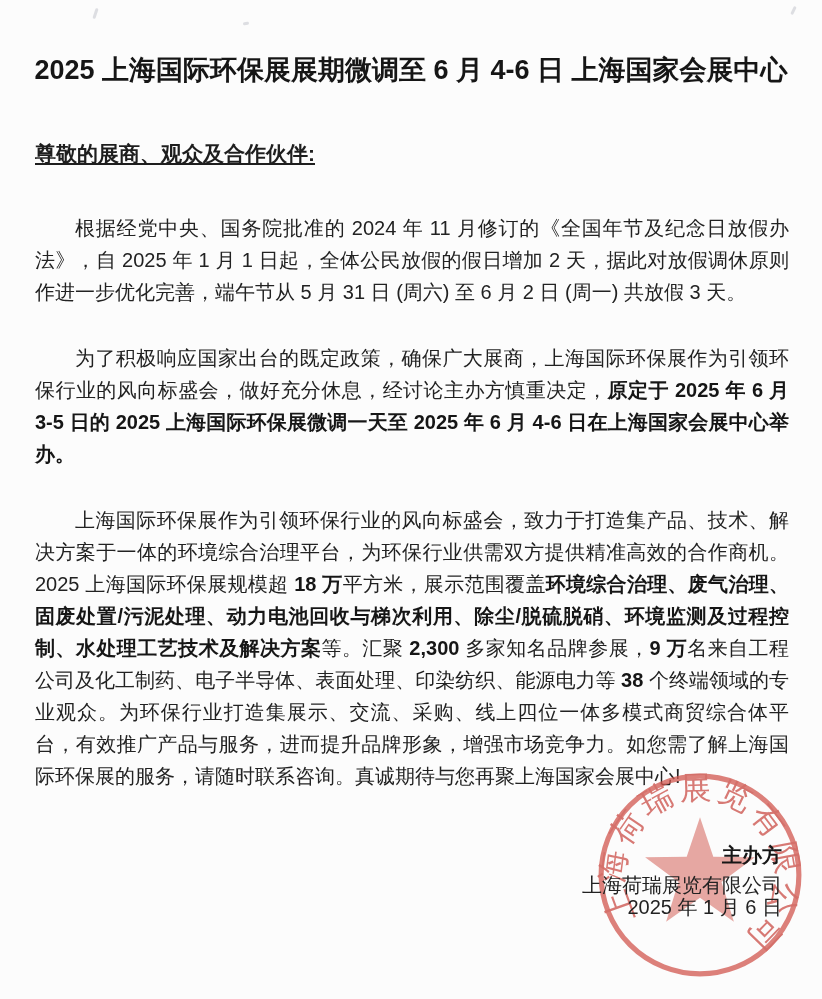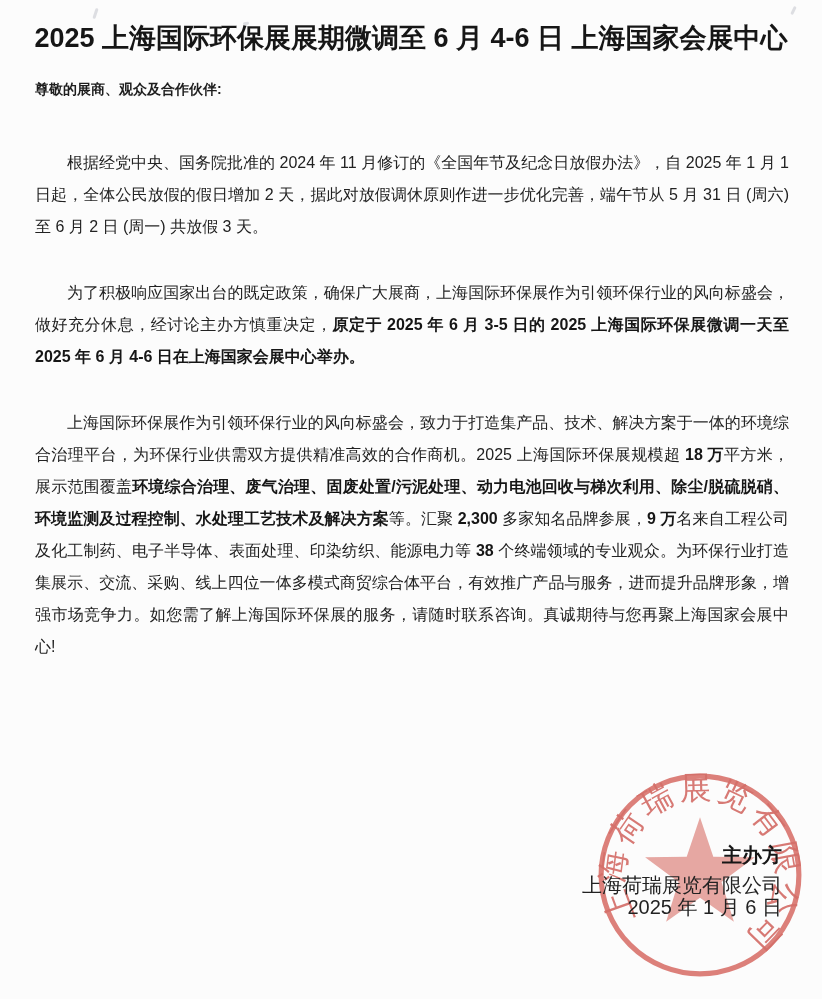--- a/index.html
+++ b/index.html
@@ -6,33 +6,33 @@
   .page {
     position:relative;
     width:822px; height:999px;
     margin:0 auto;
     background:#fcfcfc;
     color:#1e1e1e;
     font-family:"Liberation Sans","DejaVu Sans",sans-serif;
     overflow:hidden;
   }
   .title {
-    margin:0; padding:20px 24px 0;
+    margin:0; padding:52px 24px 0;
     text-align:center;
     font-size:27px; font-weight:700; line-height:36px;
     color:#161616;
   }
   .salutation {
-    margin:21px 33px 0 35px;
-    font-size:14px; font-weight:700; line-height:24px;
+    margin:54px 33px 0 35px;
+    font-size:21px; font-weight:700; line-height:24px;text-decoration:underline;
   }
   .letter-body { margin:0 33px 0 35px; }
   .body-para {
     margin:34px 0 0;
-    font-size:16px; line-height:32px;
+    font-size:20px; line-height:32px;
     text-align:justify; text-indent:2em;
     color:#222;
   }
   .body-para:first-child { margin-top:46px; }
   .run-bold { font-weight:700; color:#161616; }
   .signature {
     position:absolute; top:836px; right:40px;
     text-align:right; z-index:2;
     font-size:20px; color:#222;
   }

